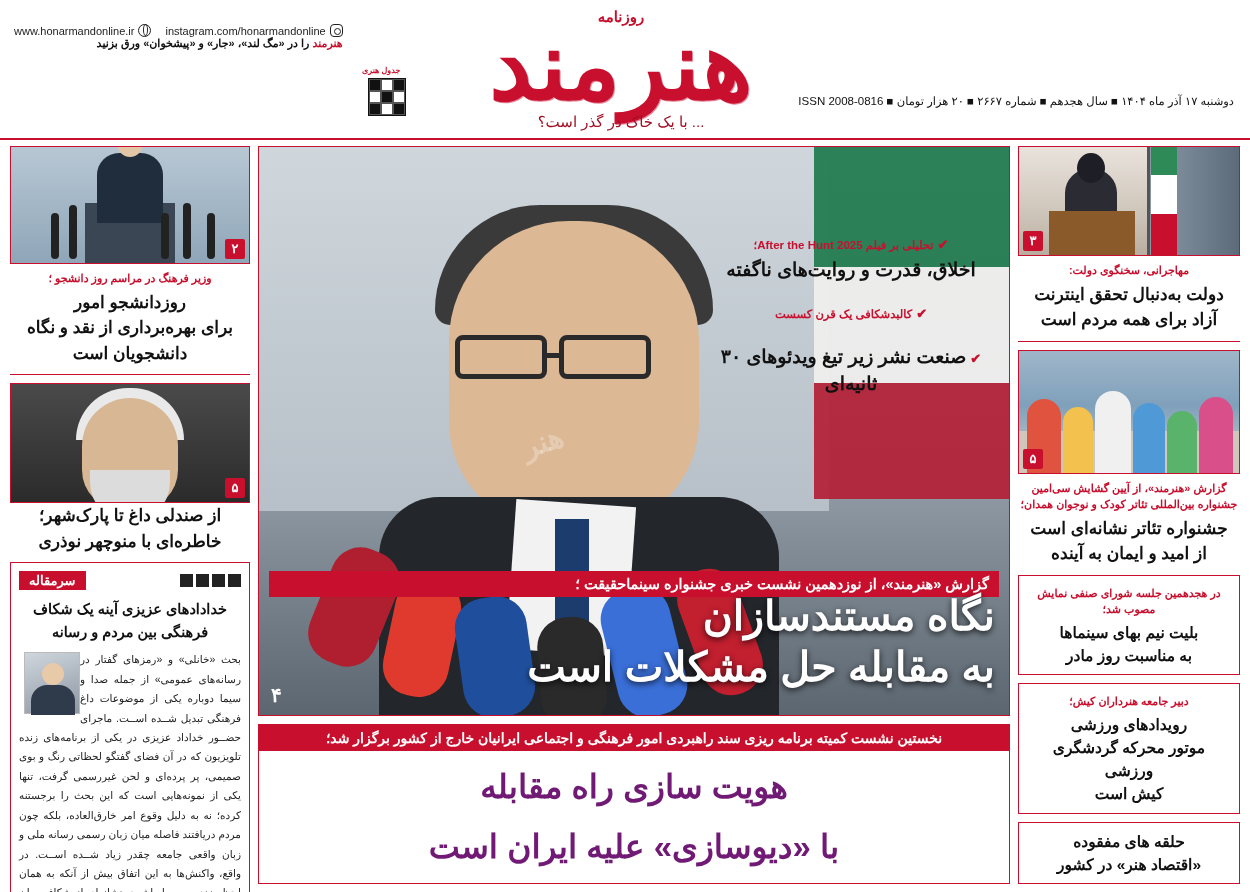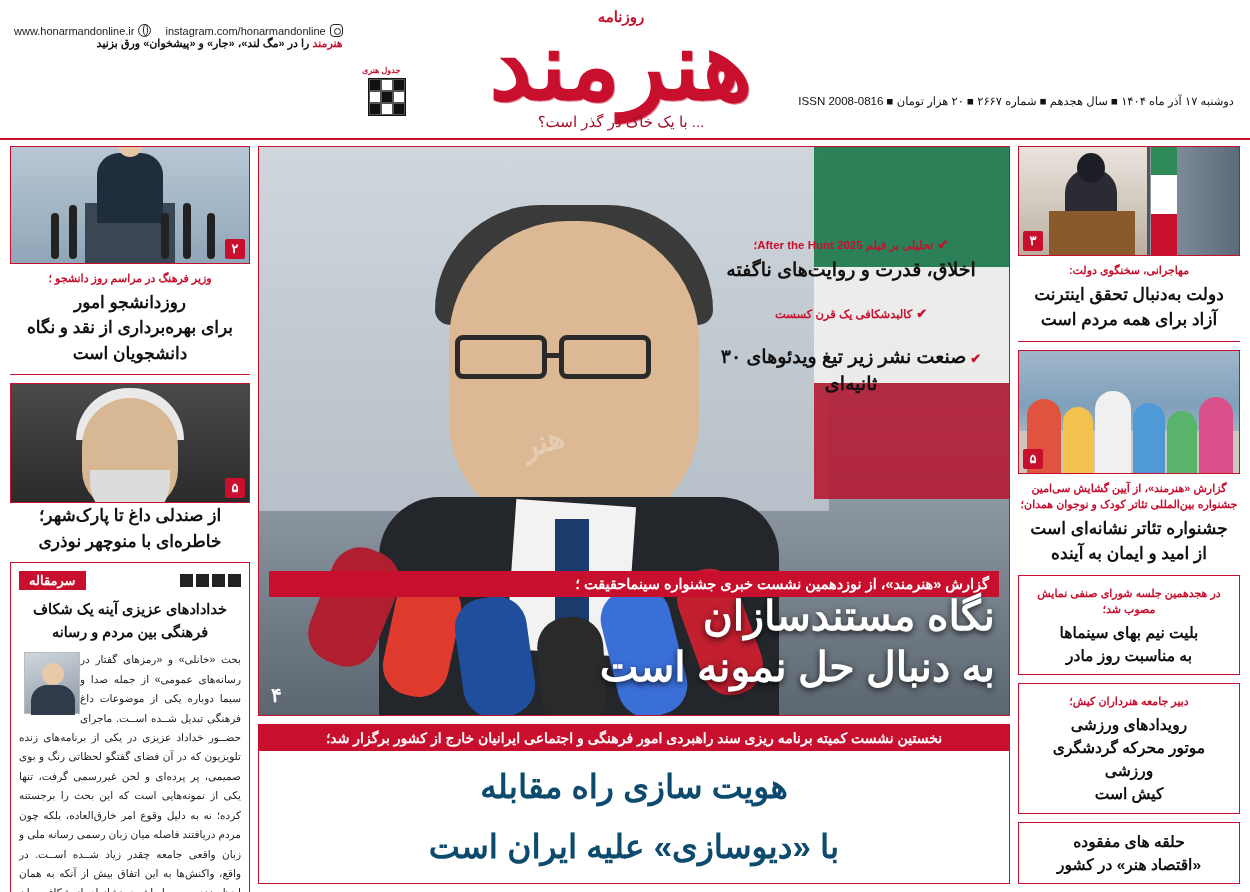--- a/index.html
+++ b/index.html
@@ -83,21 +83,21 @@
   .main-headline {
     position: absolute; right: 14px; left: 14px; bottom: 22px;
     text-align: right; z-index: 5;
     font-size: 41px; font-weight: bold; color: #fff; line-height: 1.25;
     text-shadow: 0 2px 6px rgba(0,0,0,.75);
   }
   .pg-num { position: absolute; left: 12px; bottom: 8px; color: #fff; font-size: 20px; font-weight: bold; z-index: 6; }
 
   .bottom-box { border: 1px solid #c8102e; margin-top: 8px; padding: 0 0 12px; }
   .bottom-kicker { background: #c8102e; color: #fff; font-size: 14px; font-weight: bold; padding: 5px 10px; text-align: center; }
-  .bottom-headline { font-size: 33px; font-weight: bold; text-align: center; line-height: 1.45; color: #0c4a6e; margin-top: 12px; }
+  .bottom-headline { font-size: 33px; font-weight: bold; text-align: center; line-height: 1.45; color: #701a75; margin-top: 12px; }
 
   
   .edit-box { border: 1px solid #c8102e; margin-top: 8px; padding: 8px; }
   .edit-head { display: flex; align-items: center; justify-content: space-between; }
   .edit-title { background: #c8102e; color: #fff; font-size: 13px; font-weight: bold; padding: 2px 10px; }
   .sq-row { display: flex; gap: 3px; }
   .sq-row span { width: 13px; height: 13px; background: #222; display: block; }
   .edit-headline { font-size: 14.5px; font-weight: bold; text-align: center; line-height: 1.6; margin: 8px 0 6px; color: #111; }
   .edit-body { font-size: 10.5px; line-height: 1.85; text-align: justify; color: #222; }
   .edit-avatar { float: left; width: 56px; height: 62px; margin: 2px 0 3px 5px; background: linear-gradient(160deg,#cfd6dd,#8d97a3); border: 1px solid #bbb; position: relative; }
@@ -281,21 +281,21 @@
               <div class="b-kicker"><span class="chk">✔</span><span>کالبدشکافی یک قرن کسست</span></div>
             </div>
             <div class="bullet">
               <div class="b-text"><span class="chk">✔</span><span>صنعت نشر زیر تیغ ویدئوهای ۳۰ ثانیه‌ای</span></div>
             </div>
           </div>
 
           <div class="main-kicker">گزارش «هنرمند»، از نوزدهمین نشست خبری جشنواره سینماحقیقت ؛</div>
           <div class="main-headline">
             <div>نگاه مستندسازان</div>
-            <div>به دنبال حل نمونه است</div>
+            <div>به مقابله حل مشکلات است</div>
           </div>
           <div class="pg-num">۴</div>
         </div>
 
         <div class="bottom-box">
           <div class="bottom-kicker">نخستین نشست کمیته برنامه ریزی سند راهبردی امور فرهنگی و اجتماعی ایرانیان خارج از کشور برگزار شد؛</div>
           <div class="bottom-headline">هویت سازی راه مقابله</div>
           <div class="bottom-headline">با «دیوسازی» علیه ایران است</div>
         </div>
       </div>

